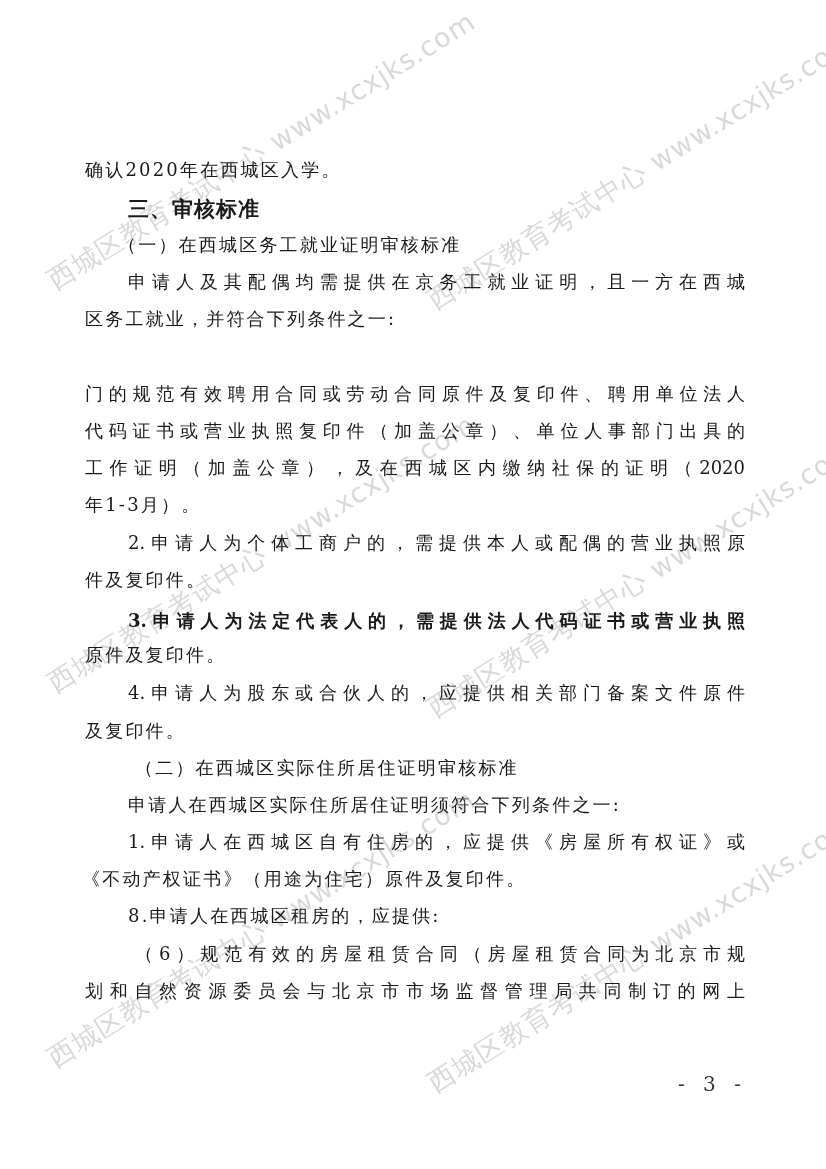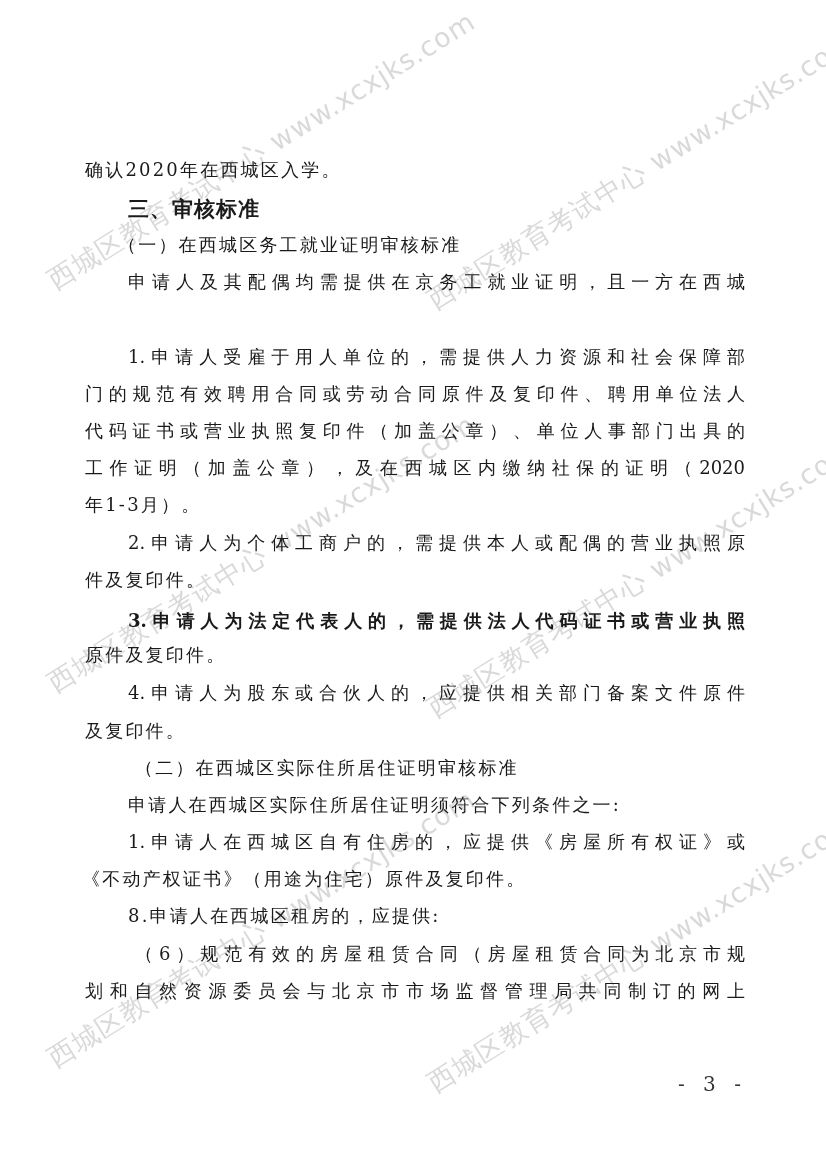--- a/index.html
+++ b/index.html
@@ -24,21 +24,21 @@
   <div class="wm" style="left:440px; top:282px;">西城区教育考试中心 www.xcxjks.com</div>
   <div class="wm" style="left:60px; top:665px;">西城区教育考试中心 www.xcxjks.com</div>
   <div class="wm" style="left:440px; top:690px;">西城区教育考试中心 www.xcxjks.com</div>
   <div class="wm" style="left:60px; top:1040px;">西城区教育考试中心 www.xcxjks.com</div>
   <div class="wm" style="left:440px; top:1065px;">西城区教育考试中心 www.xcxjks.com</div>
 
   <div class="line" style="top:157px;">确认2020年在西城区入学。</div>
   <div class="line indent h1" style="top:196px;">三、审核标准</div>
   <div class="line indent" style="top:232px; left:118px;">（一）在西城区务工就业证明审核标准</div>
   <div class="line indent justify" style="top:269px;">申请人及其配偶均需提供在京务工就业证明，且一方在西城</div>
-  <div class="line indent justify" style="top:344px;">1.申请人受雇于用人单位的，需提供人力资源和社会保障部</div>
+  <div class="line" style="top:306px;">区务工就业，并符合下列条件之一:</div>
   <div class="line justify" style="top:381px;">门的规范有效聘用合同或劳动合同原件及复印件、聘用单位法人</div>
   <div class="line justify" style="top:418px;">代码证书或营业执照复印件（加盖公章）、单位人事部门出具的</div>
   <div class="line justify" style="top:455px;">工作证明（加盖公章），及在西城区内缴纳社保的证明（2020</div>
   <div class="line" style="top:492px;">年1-3月）。</div>
   <div class="line indent justify" style="top:530px;">2.申请人为个体工商户的，需提供本人或配偶的营业执照原</div>
   <div class="line" style="top:567px;">件及复印件。</div>
   <div class="line indent justify" style="top:608px;font-weight:bold;">3.申请人为法定代表人的，需提供法人代码证书或营业执照</div>
   <div class="line" style="top:642px;">原件及复印件。</div>
   <div class="line indent justify" style="top:680px;">4.申请人为股东或合伙人的，应提供相关部门备案文件原件</div>
   <div class="line" style="top:718px;">及复印件。</div>

